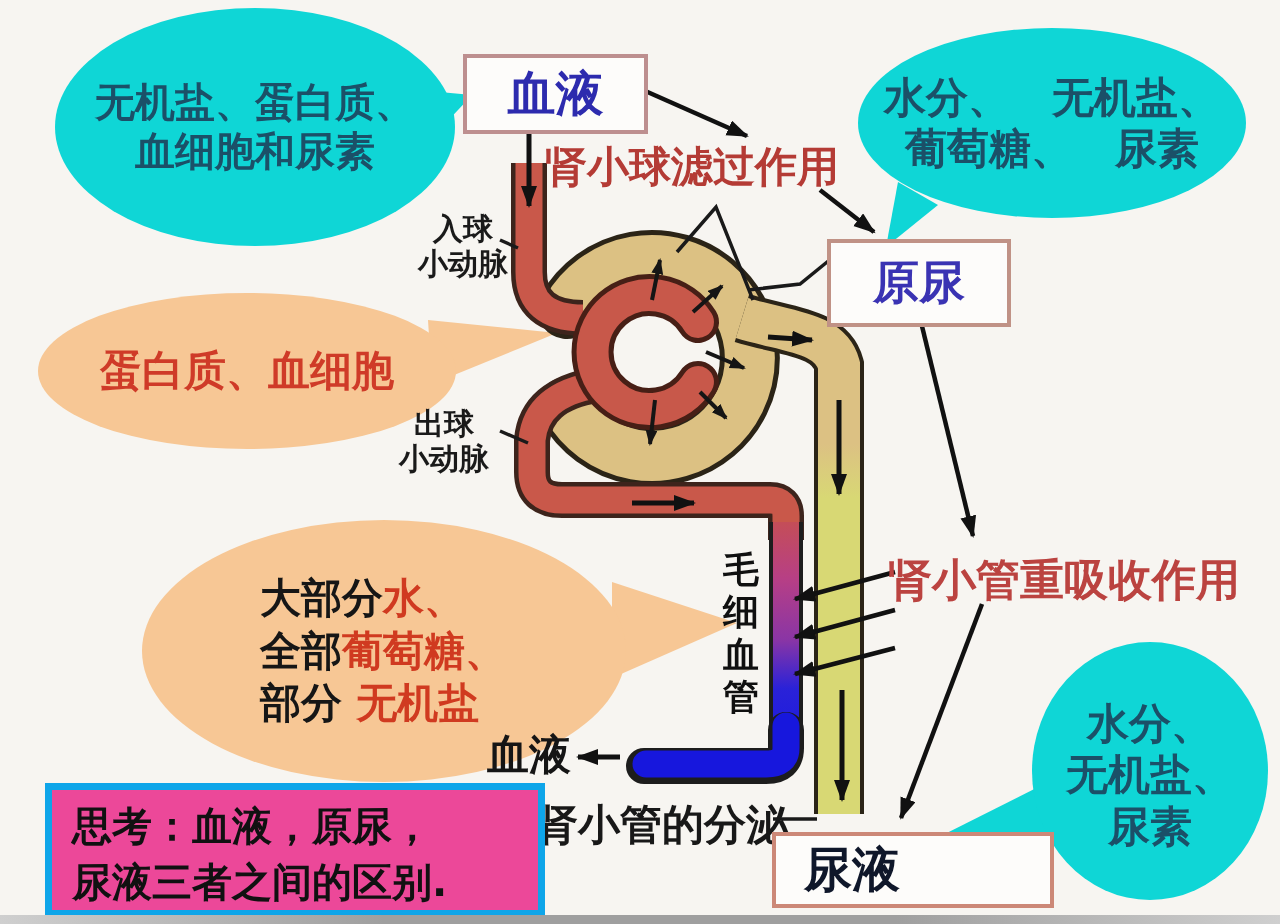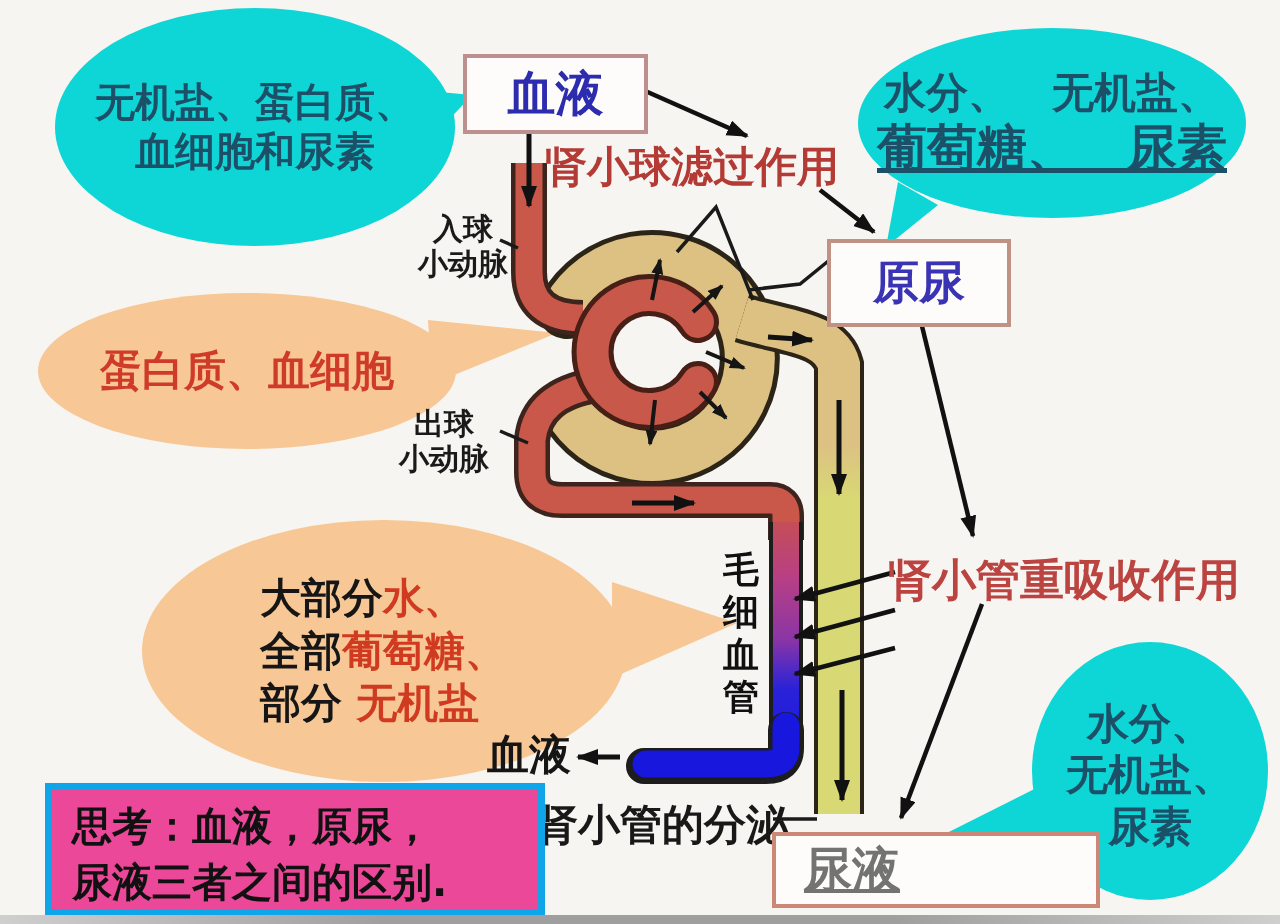--- a/index.html
+++ b/index.html
@@ -110,21 +110,21 @@
     <div class="bubble-line">无机盐、蛋白质、</div>
     <div class="bubble-line">血细胞和尿素</div>
   </div>
 
   <div class="labelbox" style="left:463px;top:54px;width:177px;height:72px;border:4px solid #bd8f8f;font-size:48px;">血液</div>
 
   <div class="abs redbig" style="left:545px;top:139px;">肾小球滤过作用</div>
 
   <div class="ellipse cyan" style="left:858px;top:28px;width:388px;height:190px;">
     <div class="bubble-line" style="font-size:42px;">水分、　无机盐、</div>
-    <div class="bubble-line" style="font-size:50px;text-decoration:underline;">葡萄糖、　尿素</div>
+    <div class="bubble-line" style="font-size:42px;">葡萄糖、　尿素</div>
   </div>
 
   <div class="labelbox" style="left:827px;top:239px;width:176px;height:80px;border:4px solid #c09286;font-size:46px;color:#3a33b3;">原尿</div>
 
   <div class="abs small-lbl" style="left:413px;top:212px;width:100px;">
     <div>入球</div>
     <div>小动脉</div>
   </div>
 
   <div class="ellipse orange" style="left:38px;top:293px;width:418px;height:156px;">
@@ -160,21 +160,21 @@
   <div class="ellipse cyan" style="left:1032px;top:642px;width:236px;height:258px;">
     <div class="bubble-line" style="font-size:42px;margin-top:8px;">水分、</div>
     <div class="bubble-line" style="font-size:42px;">无机盐、</div>
     <div class="bubble-line" style="font-size:42px;">尿素</div>
   </div>
 
   <div class="abs" style="left:487px;top:727px;font-size:42px;font-weight:bold;color:#151515;">血液</div>
 
   <div class="abs" style="left:536px;top:797px;font-size:42px;font-weight:bold;color:#181818;white-space:nowrap;">肾小管的分泌</div>
 
-  <div class="labelbox" style="left:772px;top:832px;width:328px;height:76px;border:4px solid #cc8877;font-size:48px;color:#737373;justify-content:flex-start;padding-left:28px;box-sizing:border-box;text-decoration:underline;">尿液</div>
+  <div class="labelbox" style="left:772px;top:832px;width:282px;height:76px;border:4px solid #cc8877;font-size:48px;color:#0f172a;justify-content:flex-start;padding-left:28px;box-sizing:border-box;">尿液</div>
 
   <div class="abs" style="left:45px;top:783px;width:500px;height:134px;border:7px solid #0ea5e9;background:#ec4899;box-sizing:border-box;padding:8px 0 0 20px;">
     <div style="font-size:40px;font-weight:bold;color:#111;line-height:1.4;white-space:nowrap;">思考：血液，原尿，</div>
     <div style="font-size:40px;font-weight:bold;color:#111;line-height:1.4;white-space:nowrap;">尿液三者之间的区别.</div>
   </div>
 
   <div id="bottombar"></div>
 </div>
 
 </body></html>

